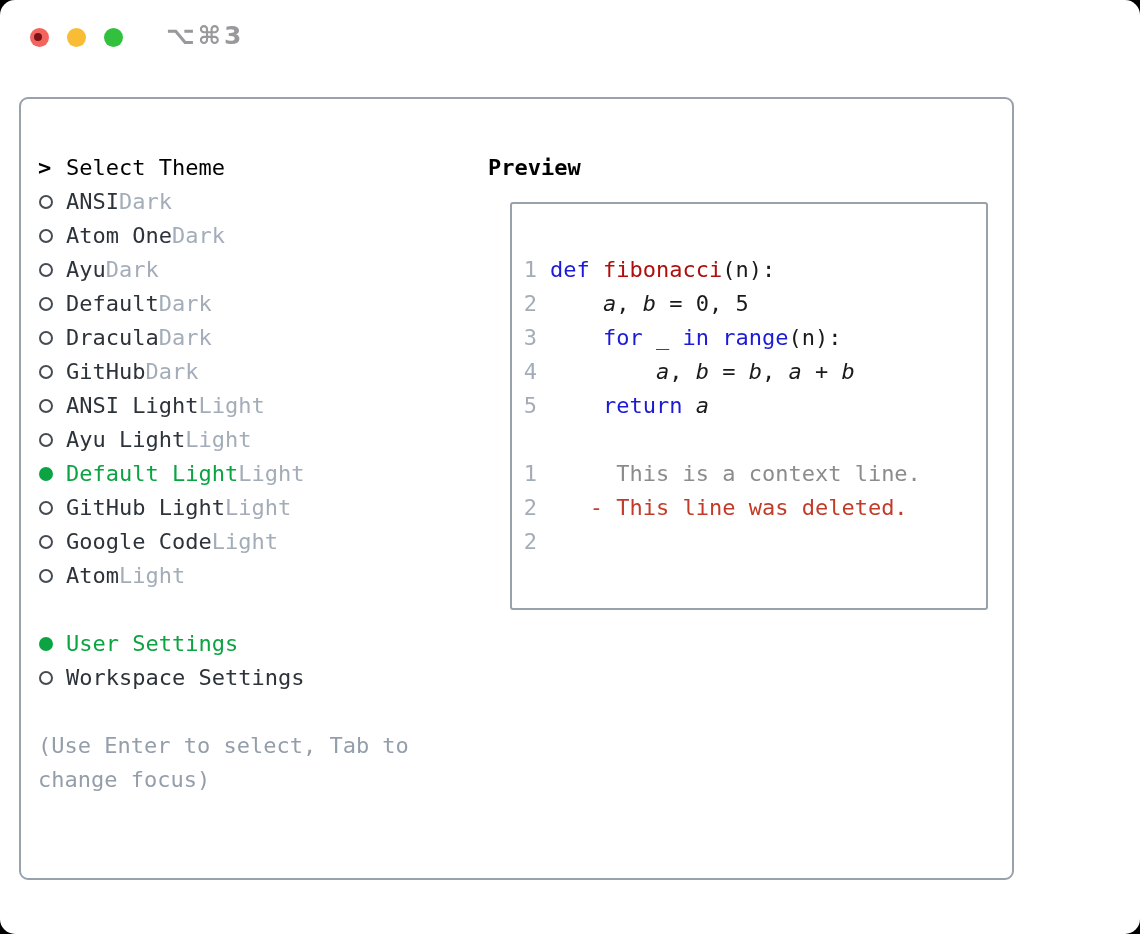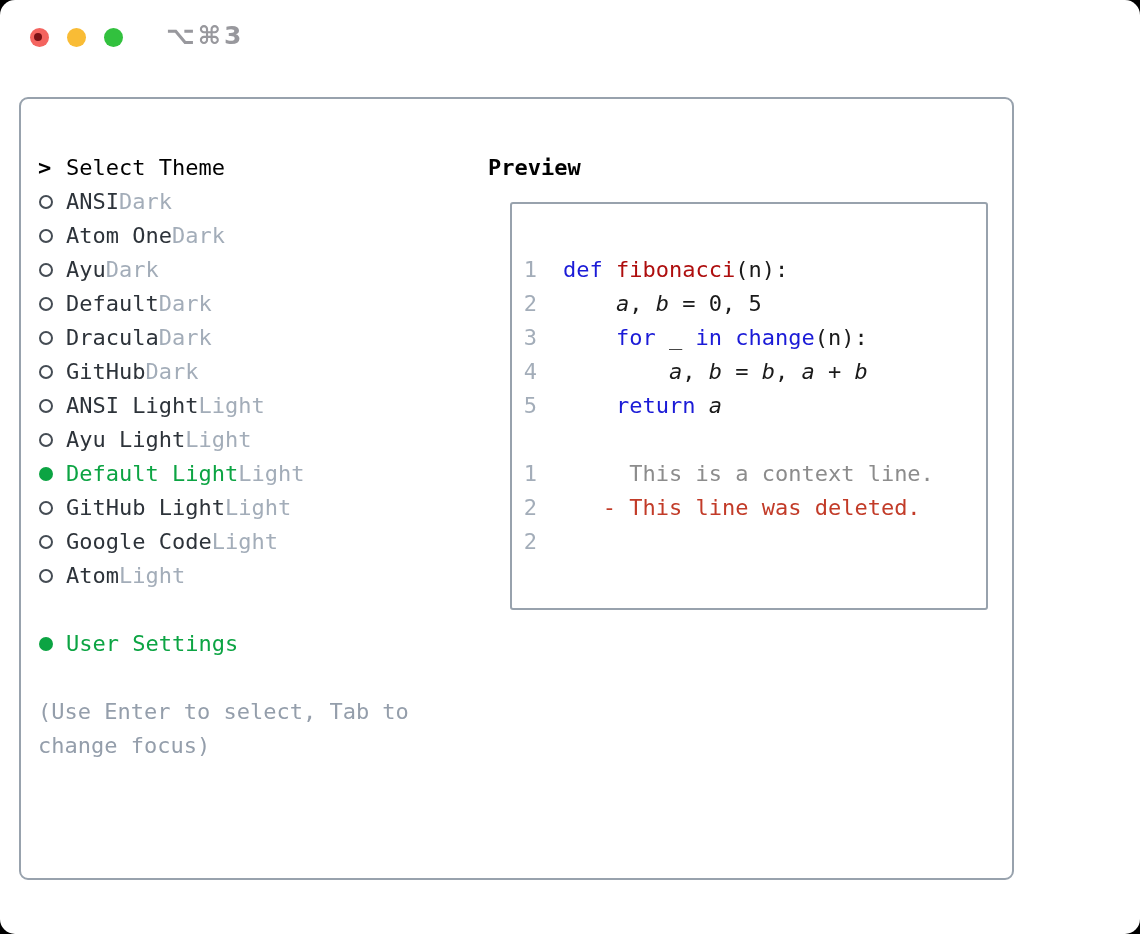--- a/index.html
+++ b/index.html
@@ -37,21 +37,21 @@
   .bold{font-weight:normal;color:#000}
   .spacer{height:34px}
   .hint{width:430px;color:var(--hint);white-space:normal}
   
   .preview-title{position:absolute;left:467px;top:52px;height:34px;font-weight:bold;color:#000}
   .preview-box{position:absolute;left:489px;top:103px;width:478px;height:408px;
                border:2px solid var(--border);border-radius:3px;box-sizing:border-box}
   .code{position:absolute;left:0;top:49px;right:0}
   .crow{height:34px;display:flex;white-space:pre;align-items:center;padding-left:3px}
   .ln{flex:0 0 22px;width:22px;text-align:right;color:var(--muted)}
-  .ct{margin-left:26px;color:#1a1a1a}
+  .ct{margin-left:13px;color:#1a1a1a}
   .kw{color:var(--kw)} .fn{color:var(--fn)}
   .var{font-style:italic;color:#1a1a1a} .plain{color:#1a1a1a}
   .ctx{color:var(--ctx)} .del{color:var(--del)} .add{color:var(--addc)}
 </style>
 </head>
 <body>
 
 <div class="window">
 
   <div class="traffic tl-close"></div>
@@ -80,34 +80,35 @@
           <div class="row"><span class="marker"><span class="radio"></span></span><span class="name">GitHub Light</span> <span class="variant">Light</span></div>
           <div class="row"><span class="marker"><span class="radio"></span></span><span class="name">Google Code</span> <span class="variant">Light</span></div>
           <div class="row"><span class="marker"><span class="radio"></span></span><span class="name">Atom</span> <span class="variant">Light</span></div>
         </div>
 
       <div class="spacer"></div>
 
 
       <div id="apply-options">
           <div class="row"><span class="marker"><span class="radio sel"></span></span><span class="name sel">User Settings</span></div>
+          <div class="row"><span class="marker"><span class="radio"></span></span><span class="name">Workspace Settings</span></div>
         </div>
 
       <div class="spacer"></div>
 
       <div class="hint">(Use Enter to select, Tab to change focus)</div>
     </div>
 
     <div class="preview-title mono">Preview</div>
 
     <div class="preview-box">
       <div class="code mono" id="code-lines">
           <div class="crow"><span class="ln">1</span><span class="ct"><span class="kw">def</span><span class="plain"> </span><span class="fn">fibonacci</span><span class="plain">(n):</span></span></div>
           <div class="crow"><span class="ln">2</span><span class="ct"><span class="plain">    </span><span class="var">a</span><span class="plain">, </span><span class="var">b</span><span class="plain"> = 0, 5</span></span></div>
-          <div class="crow"><span class="ln">3</span><span class="ct"><span class="plain">    </span><span class="kw">for</span><span class="plain"> _ </span><span class="kw">in</span><span class="plain"> </span><span class="kw">change</span><span class="plain">(n):</span></span></div>
+          <div class="crow"><span class="ln">3</span><span class="ct"><span class="plain">    </span><span class="kw">for</span><span class="plain"> _ </span><span class="kw">in</span><span class="plain"> </span><span class="kw">range</span><span class="plain">(n):</span></span></div>
           <div class="crow"><span class="ln">4</span><span class="ct"><span class="plain">        </span><span class="var">a</span><span class="plain">, </span><span class="var">b</span><span class="plain"> = </span><span class="var">b</span><span class="plain">, </span><span class="var">a</span><span class="plain"> + </span><span class="var">b</span></span></div>
           <div class="crow"><span class="ln">5</span><span class="ct"><span class="plain">    </span><span class="kw">return</span><span class="plain"> </span><span class="var">a</span></span></div>
           <div class="crow"><span class="ln"></span><span class="ct"></span></div>
           <div class="crow"><span class="ln">1</span><span class="ct"><span class="ctx">     This is a context line.</span></span></div>
           <div class="crow"><span class="ln">2</span><span class="ct"><span class="del">   - This line was deleted.</span></span></div>
           <div class="crow"><span class="ln">2</span></div>
         </div>
     </div>
 
   </div>

